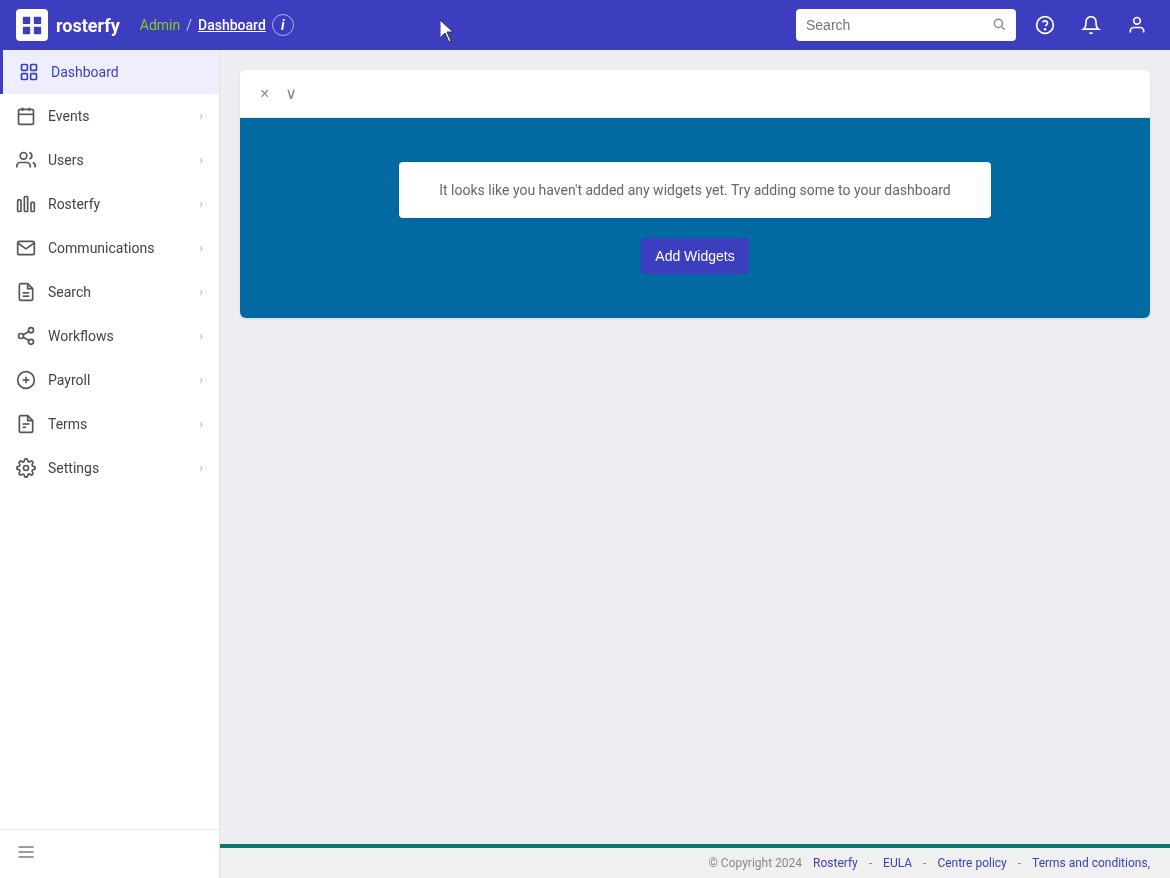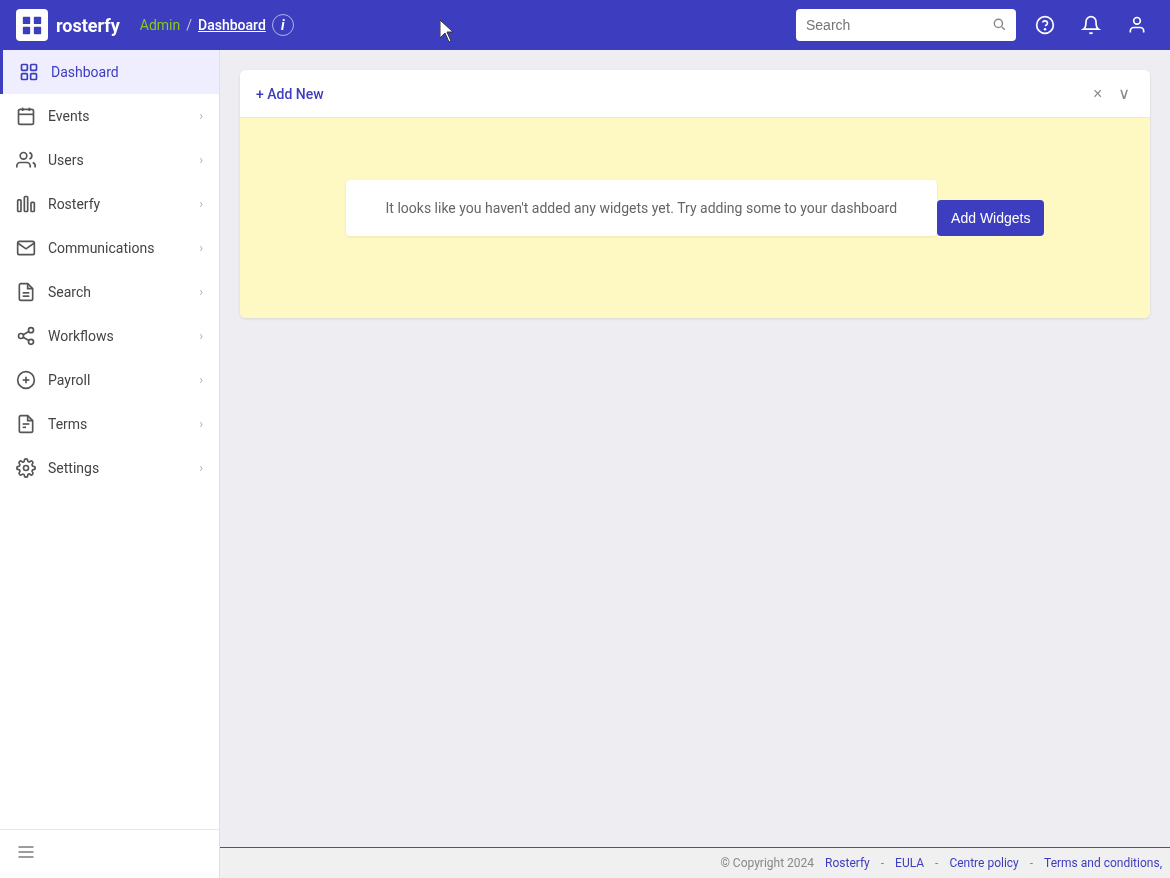--- a/index.html
+++ b/index.html
@@ -89,36 +89,36 @@
       display: flex; align-items: center; padding: 12px 16px;
       border-bottom: 1px solid #e8e8e8; background: white;
     }
     .panel-add-new { color: #3d3dbf; font-size: 14px; font-weight: 500; cursor: pointer; flex: 1; }
     .panel-header-actions { display: flex; gap: 8px; align-items: center; }
     .panel-header-btn {
       background: none; border: none; cursor: pointer; color: #888; font-size: 16px; padding: 2px 4px;
     }
 
     .panel-body {
-      padding: 40px 20px; display: flex; flex-direction: row; align-items: center; justify-content: center;
-      min-height: 200px; background: #fef9c3;
+      padding: 40px 20px; display: flex; flex-direction: column; align-items: center; justify-content: center;
+      min-height: 200px; background: #0369a1;
     }
     .empty-message {
       background: white; border-radius: 4px; padding: 20px 40px;
       color: #666; font-size: 14px; text-align: center;
       box-shadow: 0 1px 3px rgba(0,0,0,0.08); margin-bottom: 20px;
     }
     .add-widgets-btn {
       background: #3d3dbf; color: white; border: none; border-radius: 4px;
       padding: 10px 14px; font-size: 14px; font-weight: 500; cursor: pointer;
     }
 
     
     .footer {
-      background: #f0f0f0; border-top: 1px solid #0f766e; padding: 8px 8px;
+      background: #f0f0f0; border-top: 4px solid #0f766e; padding: 8px 20px;
       font-size: 12px; color: #888; display: flex; justify-content: flex-end; gap: 4px;
     }
     .footer a { color: #3d3dbf; text-decoration: none; }
 
     
     .cursor-overlay {
       position: fixed; top: 20px; left: 440px; pointer-events: none; z-index: 9999;
     }
   </style>
 </head>
@@ -316,21 +316,20 @@
           <line x1="3" y1="18" x2="21" y2="18"></line>
         </svg>
       </span>
     </div>
   </aside>
 
   <main class="main">
     <div class="main-content">
       <div class="panel">
         <div class="panel-header">
-          <span class="panel-add-new">+ Add New</span>
           <div class="panel-header-actions">
             <button class="panel-header-btn">×</button>
             <button class="panel-header-btn">∨</button>
           </div>
         </div>
         <div class="panel-body">
           <div class="empty-message">It looks like you haven't added any widgets yet. Try adding some to your dashboard</div>
           <button class="add-widgets-btn">Add Widgets</button>
         </div>
       </div>

